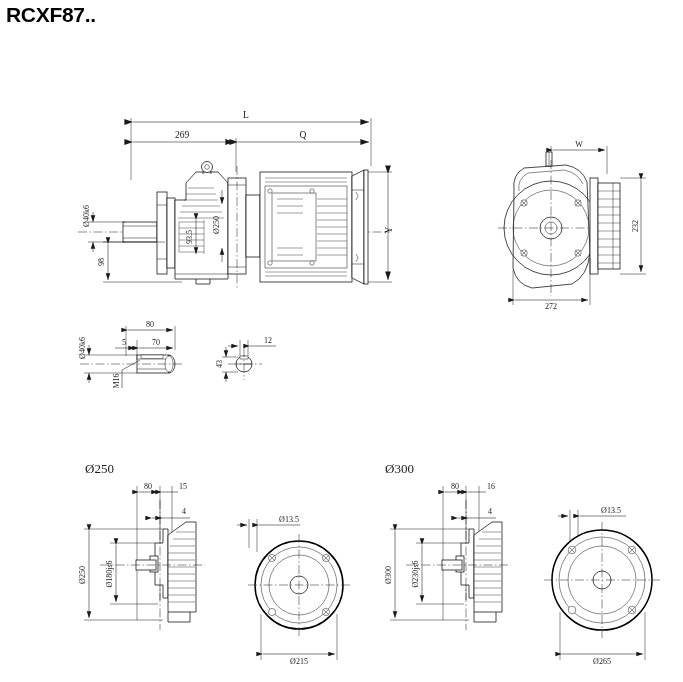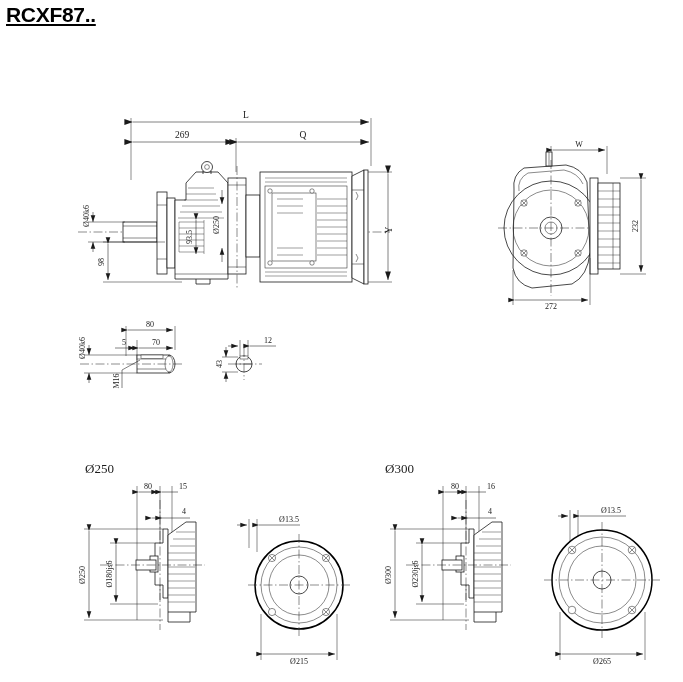--- a/index.html
+++ b/index.html
@@ -16,21 +16,20 @@
   }
   #page-title {
     position: absolute;
     left: 6px;
     top: 3px;
     font-size: 21px;
     font-weight: bold;
     letter-spacing: -0.3px;
     color: #000;
     font-family: "Liberation Sans", sans-serif;
-    text-decoration: underline;
   }
   #drawing-canvas {
     position: absolute;
     left: 0;
     top: 0;
   }
   svg text {
     font-family: "Liberation Serif", serif;
     fill: #1a1a1a;
   }

